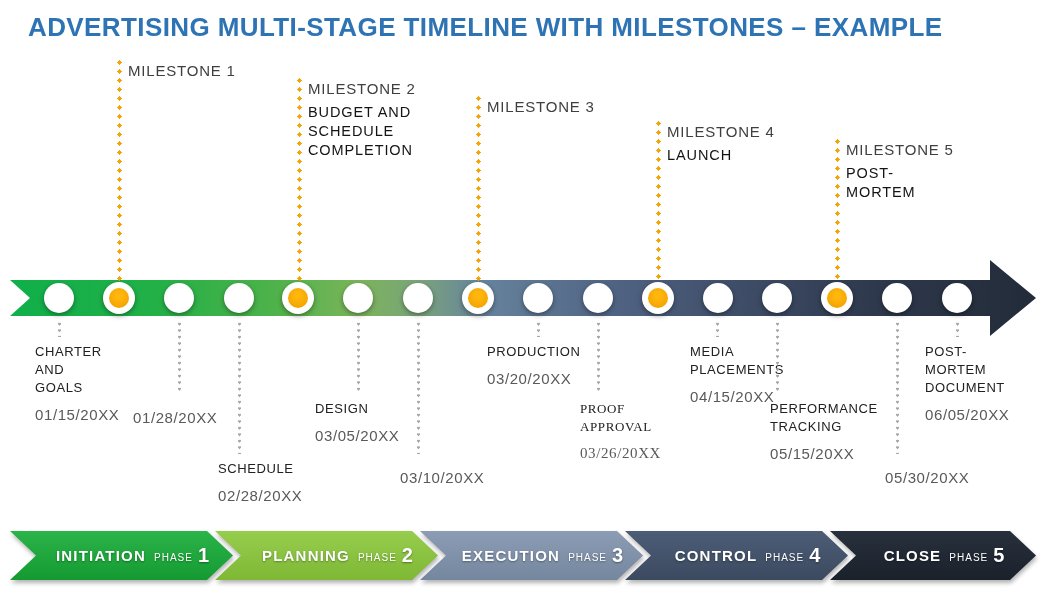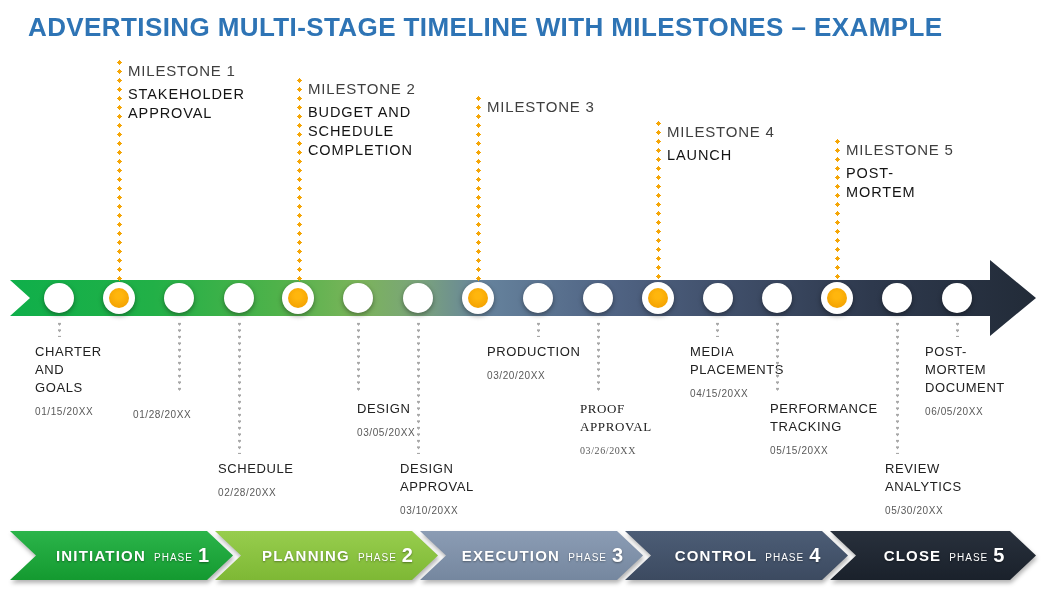--- a/index.html
+++ b/index.html
@@ -13,21 +13,21 @@
                 background-size:5px 9px;background-repeat:repeat-y;}
   .vline.gray{width:3px;background-image:radial-gradient(circle 1.3px at 1.5px 3px,#A8A8A8 97%,transparent);
               background-size:3px 6.5px;background-repeat:repeat-y;}
   
   .ms-label{position:absolute;}
   .ms-title{display:block;font-size:15px;color:#3F3F3F;letter-spacing:.8px;margin-bottom:6px;white-space:nowrap;}
   .ms-name{font-size:14.5px;line-height:19px;color:#141414;letter-spacing:.9px;}
   
   .task-label{position:absolute;}
   .task-name{font-size:13px;line-height:18px;color:#212121;letter-spacing:.6px;}
-  .task-date{font-size:10px;color:#595959;letter-spacing:.6px;margin-top:9px;white-space:nowrap;}
+  .task-date{font-size:15px;color:#595959;letter-spacing:.6px;margin-top:9px;white-space:nowrap;}
   
   .node{position:absolute;width:30px;height:30px;border-radius:50%;background:#fff;
         box-shadow:0 2px 5px rgba(0,0,0,.38);}
   .node.milestone{width:32px;height:32px;}
   .node.milestone::after{content:"";position:absolute;inset:6px;border-radius:50%;
         background:radial-gradient(circle at 50% 38%,#FFB60D 20%,#F2A000 85%);}
   
   .phase-row{position:absolute;left:0;top:531px;width:1046px;height:49px;}
   .phase-wrap{position:absolute;top:0;height:49px;filter:drop-shadow(1px 3px 2px rgba(0,0,0,.3));}
   .phase{width:100%;height:100%;display:flex;align-items:center;justify-content:center;
@@ -61,21 +61,20 @@
           <stop offset="1" stop-color="#222B38"></stop>
         </linearGradient>
     </defs>
     <path d="M10,24 H990 V4 L1036,42 L990,80 V60 H10 L30,42 Z" fill="url(#barGrad)"></path>
   </svg>
 
   <div id="milestones">
       <div class="vline orange" style="left: 117px; top: 58px; height: 224px; position: absolute;"></div>
       <div class="ms-label" style="left: 128px; top: 62px; width: 120px;">
         <span class="ms-title">MILESTONE 1</span>
-        <div class="ms-name">STAKEHOLDER APPROVAL</div>
       </div>
       <div class="vline orange" style="left: 297px; top: 76px; height: 206px; position: absolute;"></div>
       <div class="ms-label" style="left: 308px; top: 80px; width: 112px;">
         <span class="ms-title">MILESTONE 2</span>
         <div class="ms-name">BUDGET AND SCHEDULE COMPLETION</div>
       </div>
       <div class="vline orange" style="left: 476px; top: 94px; height: 188px; position: absolute;"></div>
       <div class="ms-label" style="left: 487px; top: 98px; width: 100px;">
         <span class="ms-title">MILESTONE 3</span>
       </div>
@@ -117,27 +116,26 @@
       <div class="vline gray" style="left: 178px; top: 321px; height: 73px;"></div>
       <div class="task-label" style="left: 133px; top: 400px; width: 92px;">
         <div class="task-date">01/28/20XX</div>
       </div>
       <div class="vline gray" style="left: 238px; top: 321px; height: 133px;"></div>
       <div class="task-label" style="left: 218px; top: 460px; width: 110px;">
         <div class="task-name">SCHEDULE</div>
         <div class="task-date">02/28/20XX</div>
       </div>
       <div class="vline gray" style="left: 357px; top: 321px; height: 73px;"></div>
-      <div class="task-label" style="left: 315px; top: 400px; width: 110px; margin-left: 42px;">
+      <div class="task-label" style="left: 315px; top: 400px; width: 110px;">
         <div class="task-name">DESIGN</div>
         <div class="task-date">03/05/20XX</div>
       </div>
       <div class="vline gray" style="left: 417px; top: 321px; height: 133px;"></div>
       <div class="task-label" style="left: 400px; top: 460px; width: 95px;">
-        <div class="task-name">DESIGN APPROVAL</div>
         <div class="task-date">03/10/20XX</div>
       </div>
       <div class="vline gray" style="left: 537px; top: 321px; height: 16px;"></div>
       <div class="task-label" style="left: 487px; top: 343px; width: 120px;">
         <div class="task-name">PRODUCTION</div>
         <div class="task-date">03/20/20XX</div>
       </div>
       <div class="vline gray" style="left: 597px; top: 321px; height: 73px;"></div>
       <div class="task-label" style="left: 580px; top: 400px; width: 95px; font-family: Liberation Serif, serif;">
         <div class="task-name">PROOF APPROVAL</div>
@@ -148,21 +146,20 @@
         <div class="task-name">MEDIA PLACEMENTS</div>
         <div class="task-date">04/15/20XX</div>
       </div>
       <div class="vline gray" style="left: 776px; top: 321px; height: 73px;"></div>
       <div class="task-label" style="left: 770px; top: 400px; width: 126px;">
         <div class="task-name">PERFORMANCE TRACKING</div>
         <div class="task-date">05/15/20XX</div>
       </div>
       <div class="vline gray" style="left: 896px; top: 321px; height: 133px;"></div>
       <div class="task-label" style="left: 885px; top: 460px; width: 95px;">
-        <div class="task-name">REVIEW ANALYTICS</div>
         <div class="task-date">05/30/20XX</div>
       </div>
       <div class="vline gray" style="left: 956px; top: 321px; height: 16px;"></div>
       <div class="task-label" style="left: 925px; top: 343px; width: 74px;">
         <div class="task-name">POST-MORTEM DOCUMENT</div>
         <div class="task-date">06/05/20XX</div>
       </div>
     </div>
   <div id="phases" class="phase-row">
       <div class="phase-wrap" style="left: 10px; width: 223px; z-index: 1;">

